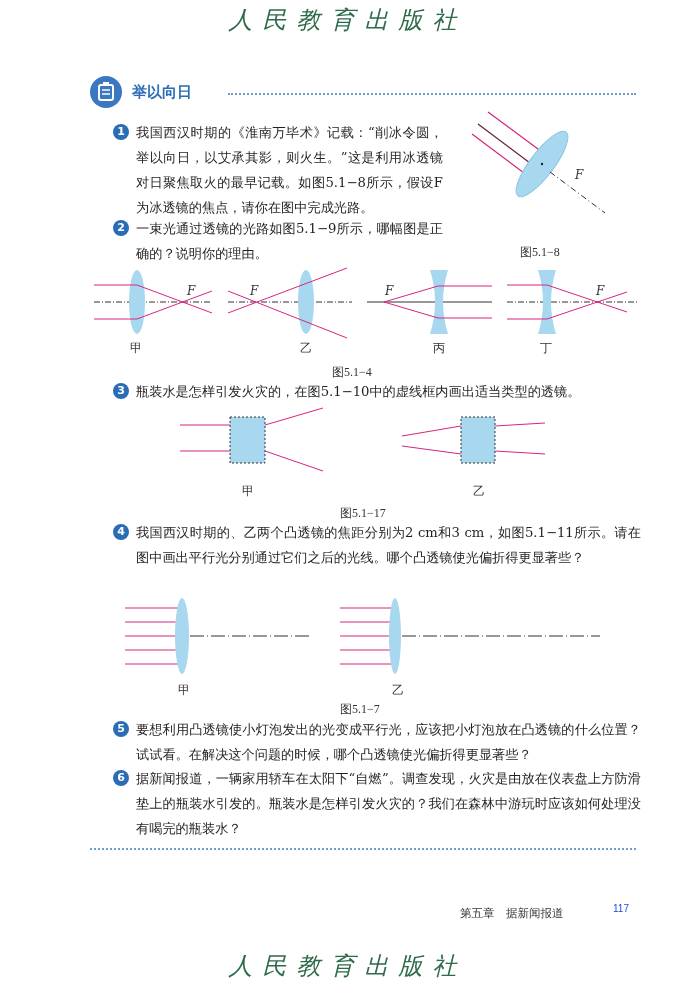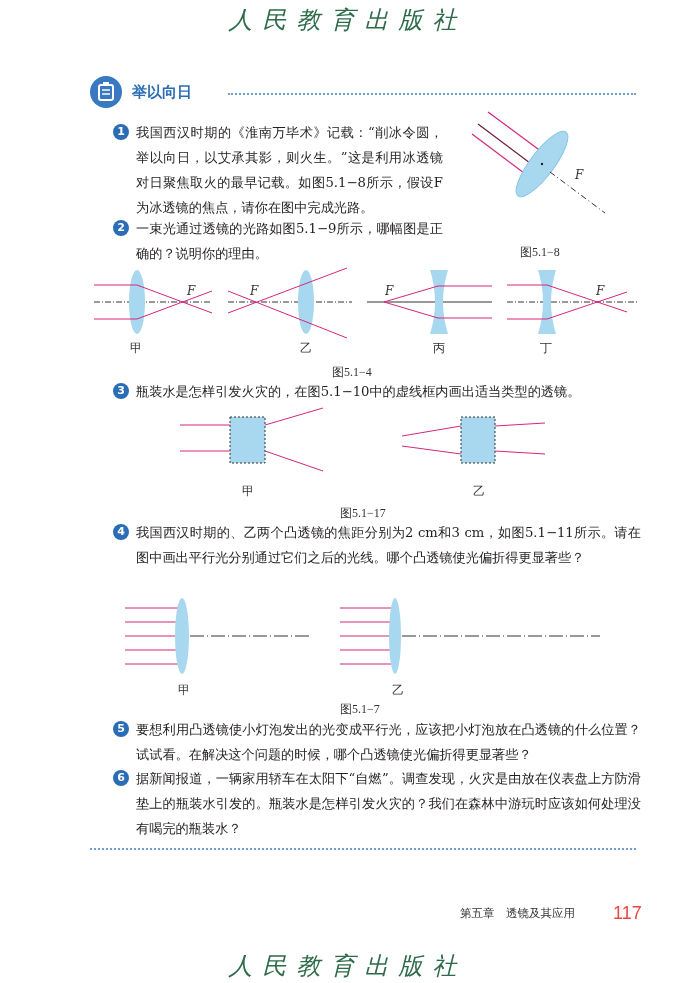--- a/index.html
+++ b/index.html
@@ -12,21 +12,21 @@
   .sec-title{margin-left:10px;color:#2b6db5;font-family:"DejaVu Sans",sans-serif;font-weight:bold;font-size:15px;}
   .dotline{position:absolute;top:93px;left:228px;width:408px;border-top:2px dotted #6f9fd2;}
   .divider{position:absolute;top:848px;left:90px;width:546px;border-top:2px dotted #6f9fd2;}
   .q{position:absolute;font-size:13.2px;line-height:25px;}
   .qnum{position:absolute;left:0;top:4px;width:16px;height:16px;border-radius:50%;background:#2b6db5;color:#fff;font-family:"DejaVu Sans",sans-serif;font-weight:bold;font-size:11px;text-align:center;line-height:16px;}
   .qtext{padding-left:23px;text-align:justify;}
   .cap{position:absolute;font-family:"Liberation Serif",serif;font-size:12px;color:#333;}
   .lbl{position:absolute;font-size:12px;color:#333;}
   svg{position:absolute;overflow:visible;}
   .footer{position:absolute;top:906px;left:460px;font-size:11.5px;color:#333;}
-  .pagenum{position:absolute;top:903px;left:613px;font-family:"Liberation Sans",sans-serif;font-size:18px;color:#ef4444;}
+  .pagenum{position:absolute;top:903px;left:613px;font-family:"Liberation Sans",sans-serif;font-size:10px;color:#1d4ed8;}
 </style>
 </head>
 <body>
 
 <div class="watermark wm-top">人民教育出版社</div>
 
 <div class="section-head">
   <div class="sec-icon">
     <svg width="32" height="32" style="left:0;top:0">
         <rect x="9" y="9" width="14" height="15" rx="2" fill="none" stroke="#fff" stroke-width="2"></rect>
@@ -153,16 +153,16 @@
   <div class="qtext">要想利用凸透镜使小灯泡发出的光变成平行光，应该把小灯泡放在凸透镜的什么位置？试试看。在解决这个问题的时候，哪个凸透镜使光偏折得更显著些？</div>
 </div>
 
 <div class="q" style="left:113px;top:766px;width:528px;">
   <span class="qnum">6</span>
   <div class="qtext">据新闻报道，一辆家用轿车在太阳下“自燃”。调查发现，火灾是由放在仪表盘上方防滑垫上的瓶装水引发的。瓶装水是怎样引发火灾的？我们在森林中游玩时应该如何处理没有喝完的瓶装水？</div>
 </div>
 
 <div class="divider"></div>
 
-<span class="footer">第五章　透镜及其应用</span>
+<span class="footer">第五章　据新闻报道</span>
 <span class="pagenum">117</span>
 
 <div class="watermark wm-bottom">人民教育出版社</div>
 
 </body></html>

